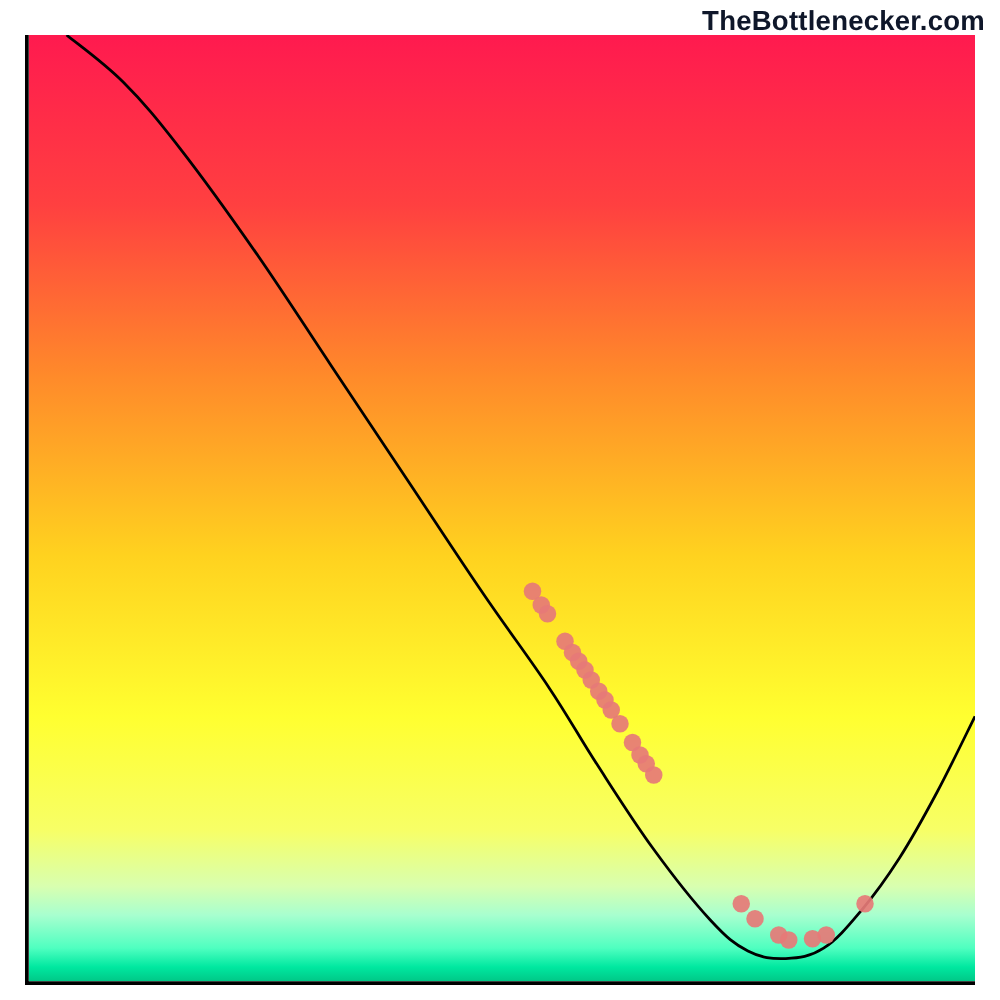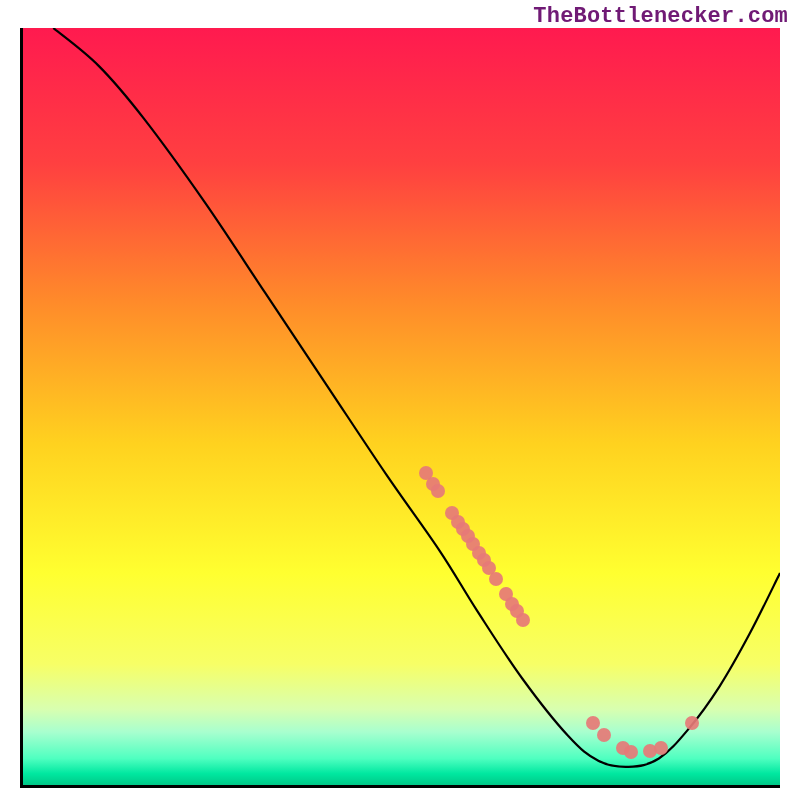--- a/index.html
+++ b/index.html
@@ -6,24 +6,24 @@
   html, body { width: 800px; height: 800px; overflow: hidden; background: #fff; }
   .wrap {
     position: relative;
     width: 800px;
     height: 800px;
   }
   .attribution {
     position: absolute;
     top: 4px;
     right: 12px;
-    font-family: Liberation Mono, monospace;
+    font-family: Liberation Sans, sans-serif;
     font-size: 22px;
     font-weight: bold;
-    color: #701a75;
+    color: #0f172a;
     letter-spacing: 0.2px;
     z-index: 10;
   }
   .plot {
     position: absolute;
     left: 20px;
     top: 28px;
     width: 760px;
     height: 760px;
     border-left: 3px solid #000;

